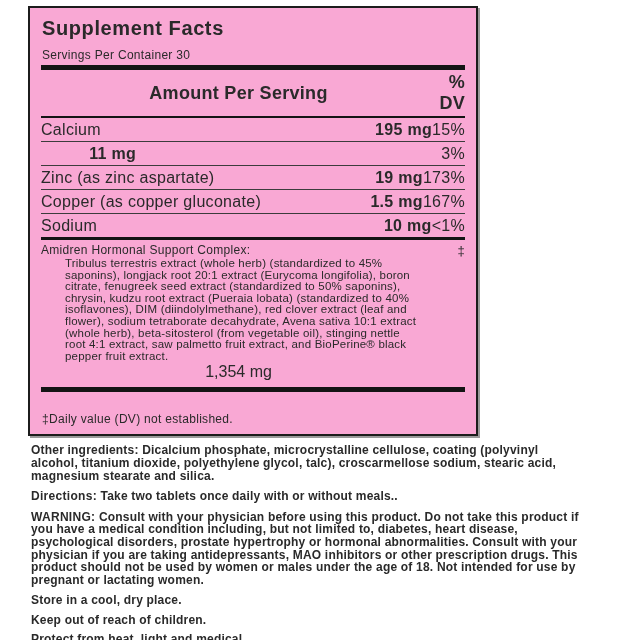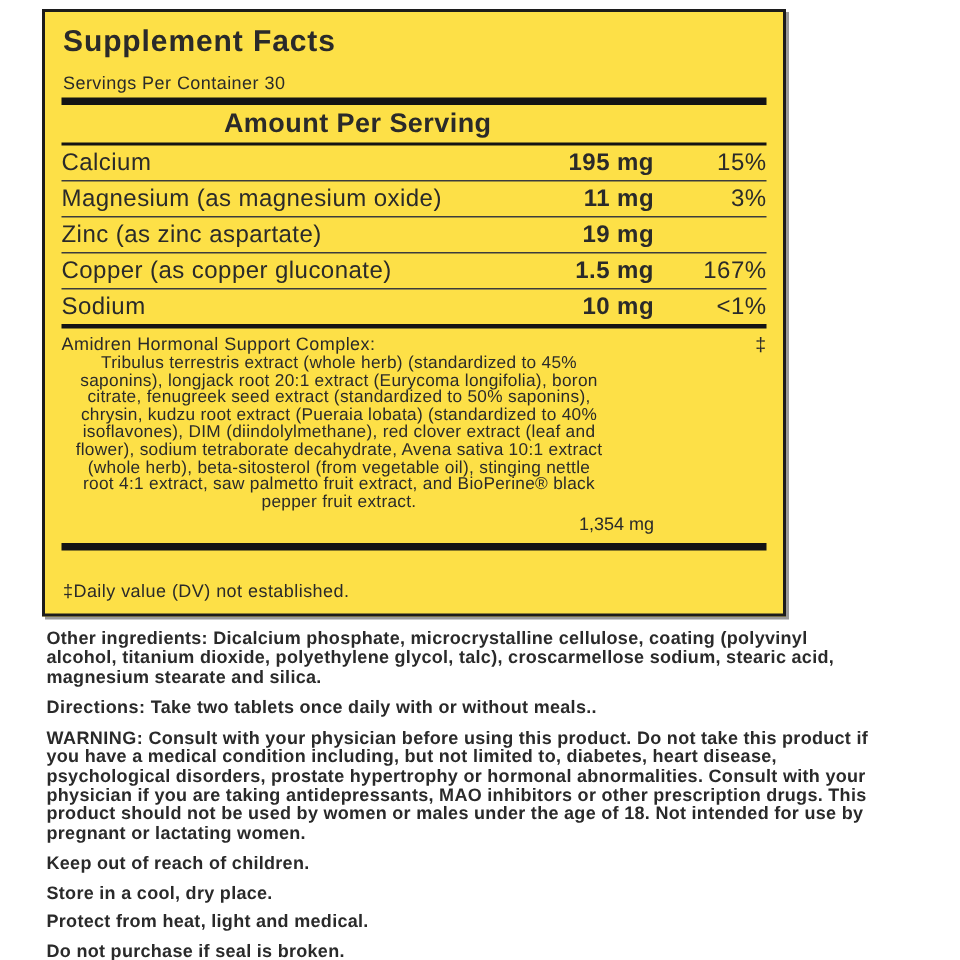--- a/index.html
+++ b/index.html
@@ -5,25 +5,25 @@
   * { box-sizing: border-box; }
   html, body { margin: 0; padding: 0; }
   body {
     width: 640px; height: 640px;
     background: #ffffff;
     font-family: "Liberation Sans", sans-serif;
     color: #2a2a2a;
     overflow: hidden;
   }
   .sf-box {
-    width: 496px;
+    width: 450px;
     margin: 6px 0 0 28px;
     border: 2px solid #1c1c1c;
     box-shadow: 2px 2px 0 #9a9a9a;
-    background: #fde047;
+    background: #f9a8d4;
     padding: 4px 11px 4px 11px;
   }
   .sf-title {
     font-size: 20px;
     font-weight: bold;
     letter-spacing: .6px;
     padding: 5px 0 9px 1px;
   }
   .sf-serving { font-size: 12px; line-height: 13px; letter-spacing: .3px; padding-left: 1px; }
   .thick-bar { height: 5px; background: #141414; margin-top: 3px; }
@@ -43,24 +43,24 @@
   }
   .sf-row.last { border-bottom: none; }
   .cell-name { width: 300px; }
   .cell-amount { width: 95px; text-align: right; font-weight: bold; }
   .cell-dv { flex: 1; text-align: right; }
   .sf-complex { border-top: 3px solid #141414; padding-top: 3px; }
   .complex-head { display: flex; font-size: 12px; letter-spacing: .3px; gap: 44px; }
   .complex-title { flex: 1; }
   .complex-dv { text-align: right; font-size: 13px; }
   .complex-desc {
-    margin-left: 7px; width: 356px;
-    font-size: 11.5px; line-height: 11.6px; letter-spacing: .2px; text-align: center;
+    margin-left: 24px; width: 356px;
+    font-size: 11.5px; line-height: 11.6px; letter-spacing: .2px;
   }
-  .complex-amount { width: 395px; text-align: right; font-size: 12px; padding: 1px 0 3px; }
+  .complex-amount { width: 395px; text-align: center; font-size: 16px; padding: 1px 0 3px; }
   .sf-footnote { font-size: 12px; letter-spacing: .3px; padding: 20px 0 4px 1px; }
   .info {
     width: 549px;
     margin: 8px 0 0 31px;
     font-size: 12px; line-height: 12.6px; letter-spacing: .2px;
   }
   .info p { margin: 0 0 8px 0; font-weight: bold; }
   .info p.note { margin-bottom: 7px; }
   .info b { letter-spacing: .3px; }
   .bullet-list { margin: 2px 0 8px 0; padding-left: 46px; list-style: disc; }
@@ -70,35 +70,36 @@
 <body>
 
 <div class="sf-box">
   <div class="sf-title">Supplement Facts</div>
   <div class="sf-serving">
     <div>Servings Per Container 30</div>
   </div>
   <div class="thick-bar"></div>
   <div class="sf-header">
     <span class="hdr-amount">Amount Per Serving</span>
+    <span class="hdr-dv">% DV</span>
   </div>
 
   <div class="sf-row">
     <span class="cell-name">Calcium</span>
     <span class="cell-amount">195 mg</span>
     <span class="cell-dv">15%</span>
   </div>
   <div class="sf-row">
-    <span class="cell-name">Magnesium (as magnesium oxide)</span>
     <span class="cell-amount">11 mg</span>
     <span class="cell-dv">3%</span>
   </div>
   <div class="sf-row">
     <span class="cell-name">Zinc (as zinc aspartate)</span>
     <span class="cell-amount">19 mg</span>
+    <span class="cell-dv">173%</span>
   </div>
   <div class="sf-row">
     <span class="cell-name">Copper (as copper gluconate)</span>
     <span class="cell-amount">1.5 mg</span>
     <span class="cell-dv">167%</span>
   </div>
   <div class="sf-row last">
     <span class="cell-name">Sodium</span>
     <span class="cell-amount">10 mg</span>
     <span class="cell-dv">&lt;1%</span>
@@ -114,22 +115,22 @@
   </div>
 
   <div class="thick-bar"></div>
   <div class="sf-footnote">‡Daily value (DV) not established.</div>
 </div>
 
 <div class="info">
   <p>Other ingredients: Dicalcium phosphate, microcrystalline cellulose, coating (polyvinyl alcohol, titanium dioxide, polyethylene glycol, talc), croscarmellose sodium, stearic acid, magnesium stearate and silica.</p>
   <p><b>Directions:</b><span> Take two tablets once daily with or without meals..</span></p>
   <p><b>WARNING:</b><span> Consult with your physician before using this product. Do not take this product if you have a medical condition including, but not limited to, diabetes, heart disease, psychological disorders, prostate hypertrophy or hormonal abnormalities. Consult with your physician if you are taking antidepressants, MAO inhibitors or other prescription drugs. This product should not be used by women or males under the age of 18. Not intended for use by pregnant or lactating women.</span></p>
+  <p class="note">Store in a cool, dry place.</p>
   <p class="note">Keep out of reach of children.</p>
-  <p class="note">Store in a cool, dry place.</p>
   <p class="note">Protect from heat, light and medical.</p>
   <p class="note">Do not purchase if seal is broken.</p>
   <ul class="bullet-list">
     <li>DOCTOR FORMULATED</li>
     <li>FOR MEN OVER 30</li>
   </ul>
 
 </div>
 
 </body></html>

